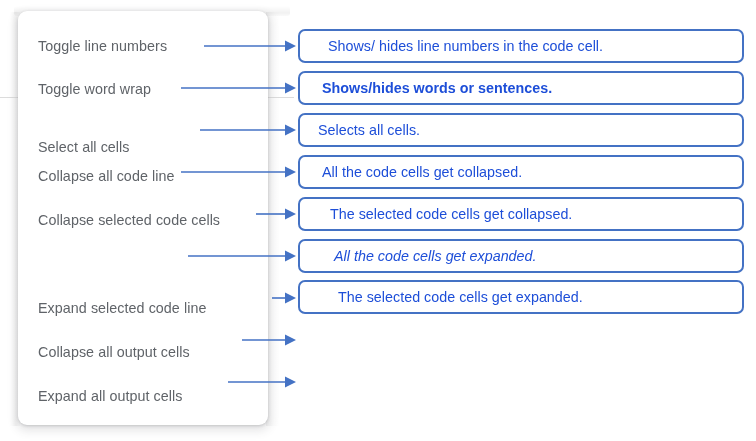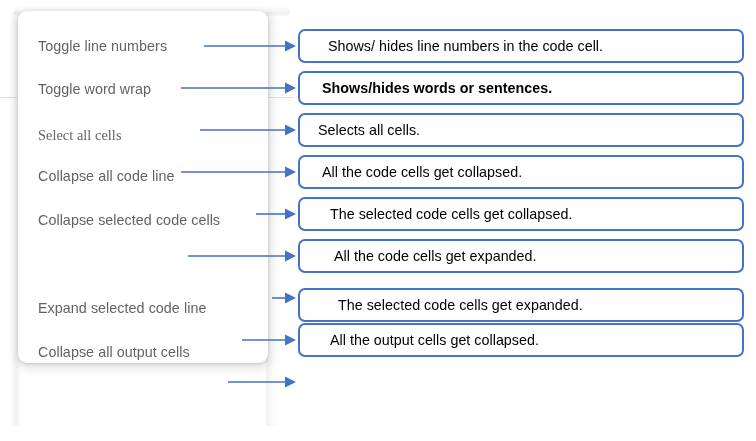--- a/index.html
+++ b/index.html
@@ -58,21 +58,21 @@
     height: 414px;
     background: linear-gradient(to right, rgba(0,0,0,0.05) 0%, rgba(0,0,0,0.015) 55%, rgba(0,0,0,0.0) 100%);
   }
 
   
   #menu-panel {
     position: absolute;
     left: 18px;
     top: 11px;
     width: 250px;
-    height: 352px;
+    height: 414px;
     background: #ffffff;
     border-radius: 9px;
     box-shadow: 0 1px 3px rgba(60,64,67,0.22),
                 0 4px 10px 2px rgba(60,64,67,0.13);
     overflow: hidden;
   }
 
   .menu-item {
     position: absolute;
     left: 20px;
@@ -91,21 +91,21 @@
     width: 446px;
     height: 34px;
     box-sizing: border-box;
     background: #ffffff;
     border: 2px solid #4472c4;
     border-radius: 7px;
     display: flex;
     align-items: center;
   }
   .callout-text {
-    color: #000000;
+    color: #1d4ed8;
     font-size: 14.3px;
     line-height: 17px;
     white-space: nowrap;
     letter-spacing: 0.02px;
   }
 
   
   #arrow-layer {
     position: absolute;
     left: 0;
@@ -122,50 +122,48 @@
 
   <div class="bg-shadow-top"></div>
   <div class="bg-strip-left"></div>
   <div class="bg-strip-right"></div>
   <div class="bg-rule left"></div>
   <div class="bg-rule right"></div>
 
   <div id="menu-panel">
     <div class="menu-item" style="top: 25px;">Toggle line numbers</div>
     <div class="menu-item" style="top: 68px;">Toggle word wrap</div>
-    <div class="menu-item" style="top: 114px; font-family: Liberation Serif, serif;">Select all cells</div>
+    <div class="menu-item" style="top: 126px;">Select all cells</div>
     <div class="menu-item" style="top: 155px;">Collapse all code line</div>
     <div class="menu-item" style="top: 199px;">Collapse selected code cells</div>
     <div class="menu-item" style="top: 287px;">Expand selected code line</div>
     <div class="menu-item" style="top: 331px;">Collapse all output cells</div>
+    <div class="menu-item" style="top: 375px;">Expand all output cells</div>
   </div>
 
   <div class="callout" style="top: 29px;">
     <span class="callout-text" style="margin-left: 28px;">Shows/ hides line numbers in the code cell.</span>
   </div>
   <div class="callout" style="top: 71px;">
     <span class="callout-text" style="margin-left: 22px; font-weight: bold;">Shows/hides words or sentences.</span>
   </div>
   <div class="callout" style="top: 113px;">
     <span class="callout-text" style="margin-left: 18px;">Selects all cells.</span>
   </div>
   <div class="callout" style="top: 155px;">
     <span class="callout-text" style="margin-left: 22px;">All the code cells get collapsed.</span>
   </div>
   <div class="callout" style="top: 197px;">
     <span class="callout-text" style="margin-left: 30px;">The selected code cells get collapsed.</span>
   </div>
   <div class="callout" style="top: 239px;">
-    <span class="callout-text" style="margin-left: 34px;">All the code cells get expanded.</span>
+    <span class="callout-text" style="margin-left: 34px; font-style: italic;">All the code cells get expanded.</span>
   </div>
-  <div class="callout" style="top: 288px; text-align: right;">
+  <div class="callout" style="top: 280px; text-align: right;">
     <span class="callout-text" style="margin-left: 38px;">The selected code cells get expanded.</span>
-  </div>
-  <div class="callout" style="top: 323px;">
-    <span class="callout-text" style="margin-left: 30px;">All the output cells get collapsed.</span>
   </div>
 
   <svg id="arrow-layer" viewBox="0 0 756 441" width="756" height="441" xmlns="http://www.w3.org/2000/svg">
       <line x1="204" y1="46" x2="286" y2="46" stroke="#4472c4" stroke-width="1.6"></line>
       <polygon points="296,46 285,40.5 285,51.5" fill="#4472c4"></polygon>
       <line x1="181" y1="88" x2="286" y2="88" stroke="#4472c4" stroke-width="1.6"></line>
       <polygon points="296,88 285,82.5 285,93.5" fill="#4472c4"></polygon>
       <line x1="200" y1="130" x2="286" y2="130" stroke="#4472c4" stroke-width="1.6"></line>
       <polygon points="296,130 285,124.5 285,135.5" fill="#4472c4"></polygon>
       <line x1="181" y1="172" x2="286" y2="172" stroke="#4472c4" stroke-width="1.6"></line>

